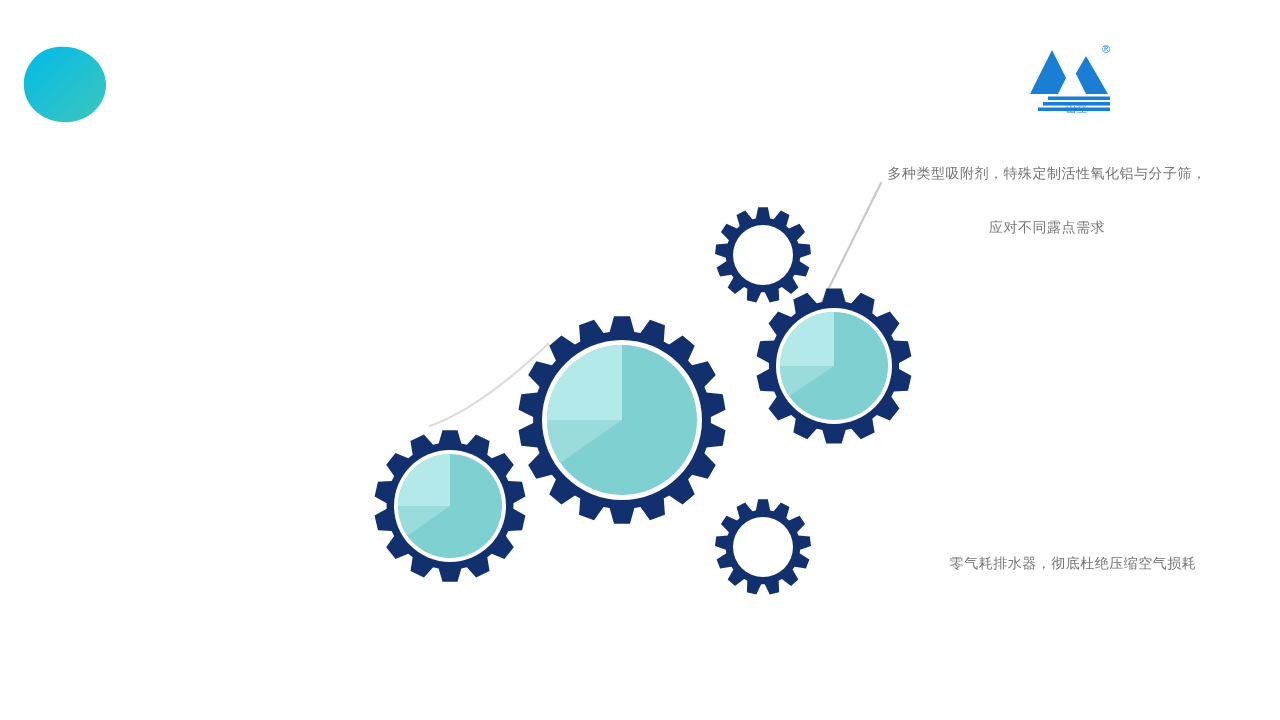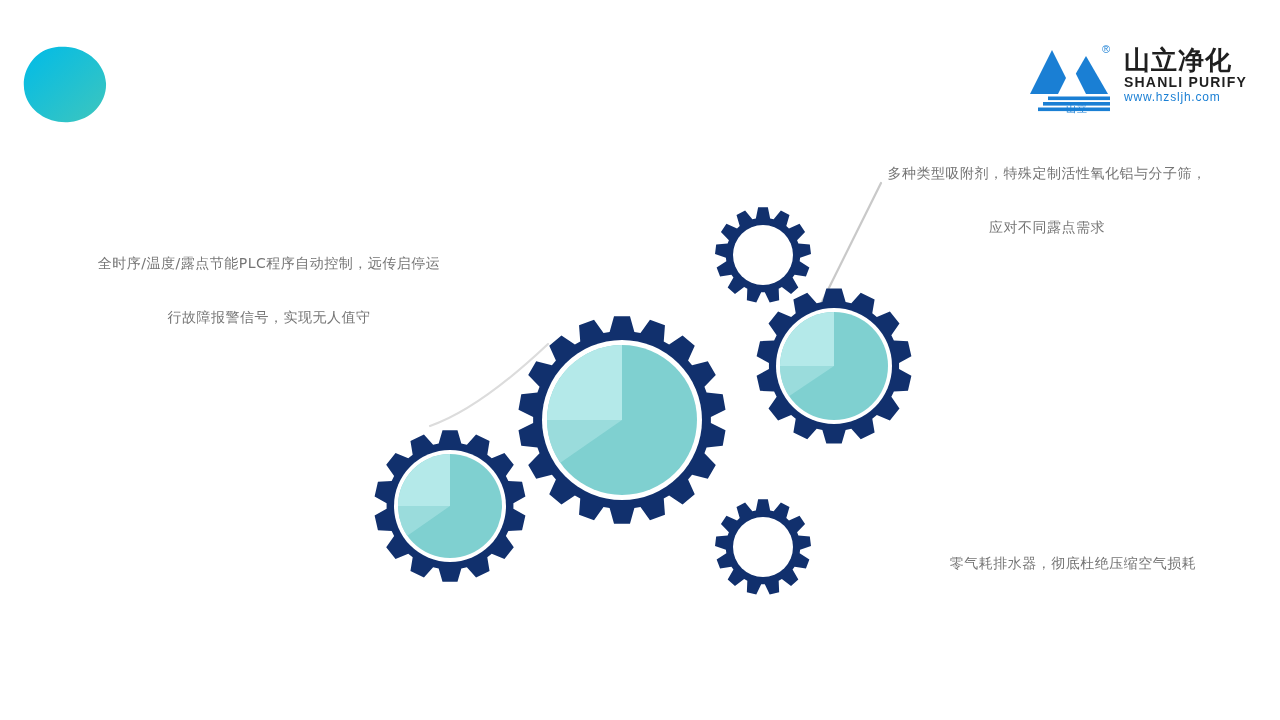--- a/index.html
+++ b/index.html
@@ -151,25 +151,20 @@
         <polygon points="26,8 48,52 4,52" fill="#1a7fd4"></polygon>
         <polygon points="60,14 82,52 38,52" fill="#1a7fd4"></polygon>
         <polygon points="46,24 60,52 32,52" fill="#ffffff"></polygon>
         <rect x="22" y="54.5" width="62" height="3.6" fill="#1a7fd4"></rect>
         <rect x="17" y="60" width="67" height="3.6" fill="#1a7fd4"></rect>
         <rect x="12" y="65.5" width="72" height="3.6" fill="#1a7fd4"></rect>
       </svg>
     </div>
     <div id="logo-reg">®</div>
     <div id="logo-sub-cn">山立</div>
-    <div id="logo-words">
-      <div class="logo-cn">山立净化</div>
-      <div class="logo-en">SHANLI PURIFY</div>
-      <div class="logo-url">www.hzsljh.com</div>
-    </div>
   </div>
 
   <svg id="artwork" viewBox="0 0 1280 720" aria-hidden="true">
     <defs>
       <clipPath id="clipMain">
           <circle cx="622" cy="420" r="75"></circle>
         </clipPath>
       <clipPath id="clipRight">
           <circle cx="834" cy="366" r="54"></circle>
         </clipPath>
@@ -215,17 +210,16 @@
       <path class="gear" id="gMain" fill="#11306d" d="M609.62,331.95L614.02,316.31L629.98,316.31L634.38,331.95L640.49,333.02L649.97,319.83L664.96,325.29L663.75,341.49L669.12,344.59L682.54,335.44L694.76,345.69L688.08,360.50L692.07,365.26L707.81,361.24L715.79,375.06L704.45,386.69L706.57,392.52L722.73,394.14L725.50,409.85L710.87,416.90L710.87,423.10L725.50,430.15L722.73,445.86L706.57,447.48L704.45,453.31L715.79,464.94L707.81,478.76L692.07,474.74L688.08,479.50L694.76,494.31L682.54,504.56L669.12,495.41L663.75,498.51L664.96,514.71L649.97,520.17L640.49,506.98L634.38,508.05L629.98,523.69L614.02,523.69L609.62,508.05L603.51,506.98L594.03,520.17L579.04,514.71L580.25,498.51L574.88,495.41L561.46,504.56L549.24,494.31L555.92,479.50L551.93,474.74L536.19,478.76L528.21,464.94L539.55,453.31L537.43,447.48L521.27,445.86L518.50,430.15L533.13,423.10L533.13,416.90L518.50,409.85L521.27,394.14L537.43,392.52L539.55,386.69L528.21,375.06L536.19,361.24L551.93,365.26L555.92,360.50L549.24,345.69L561.46,335.44L574.88,344.59L580.25,341.49L579.04,325.29L594.03,319.83L603.51,333.02Z"></path>
       <circle cx="622" cy="420" r="80" fill="#ffffff"></circle>
       <circle cx="622" cy="420" r="75" fill="#7fd0d0"></circle>
       <g clip-path="url(#clipMain)">
         <path d="M622,420 L622,330 A90,90 0 0,0 532,420 Z" fill="#b4e9e9"></path>
         <path d="M622,420 L532,420 A90,90 0 0,0 547,472 Z" fill="#9fdede" opacity="0.85"></path>
       </g>
     </g>
   </svg>
 
-  <div class="callout" id="callout-tl">全时序/温度/露点节能PLC程序自动控制，远传启停运行故障报警信号，实现无人值守</div>
   <div class="callout" id="callout-tr">多种类型吸附剂，特殊定制活性氧化铝与分子筛，应对不同露点需求</div>
   <div class="callout" id="callout-br">零气耗排水器，彻底杜绝压缩空气损耗</div>
 
 </div>
 
 </body></html>

